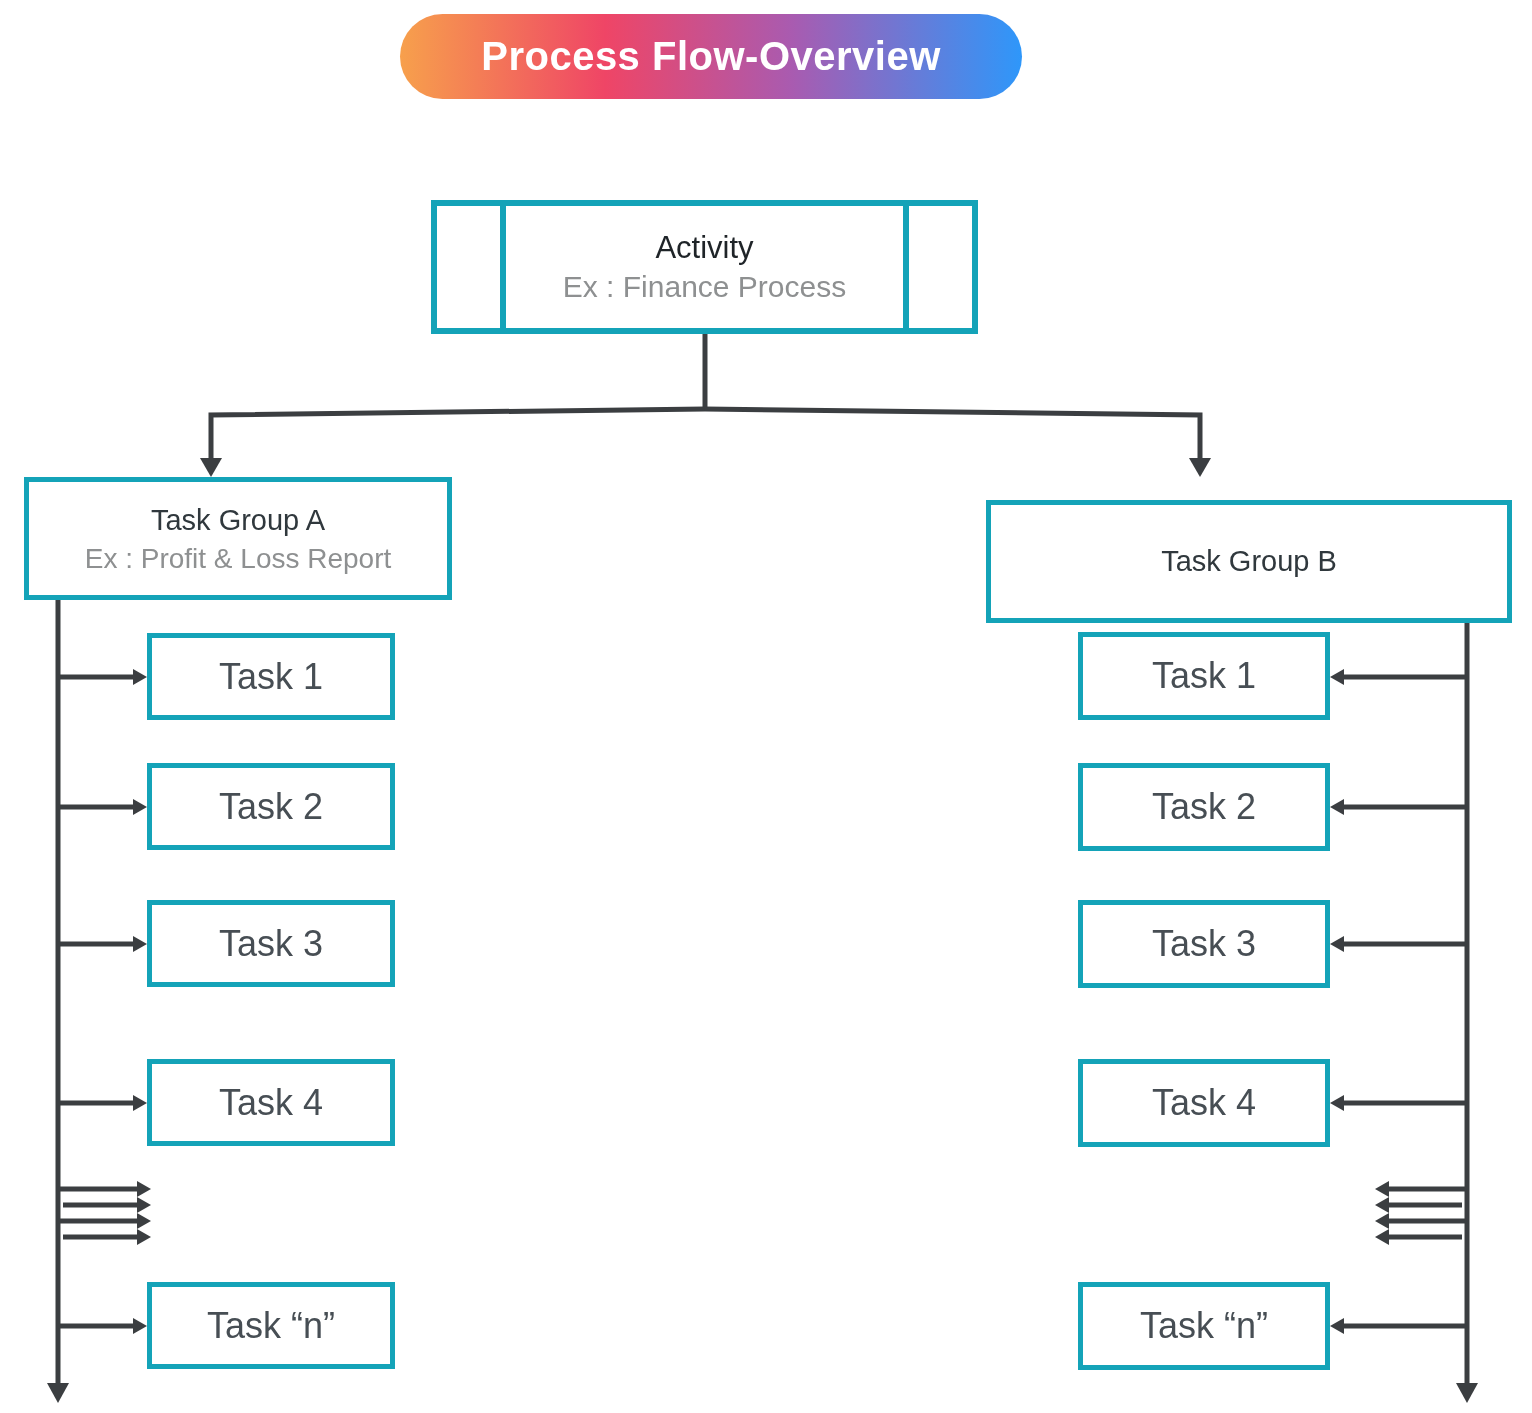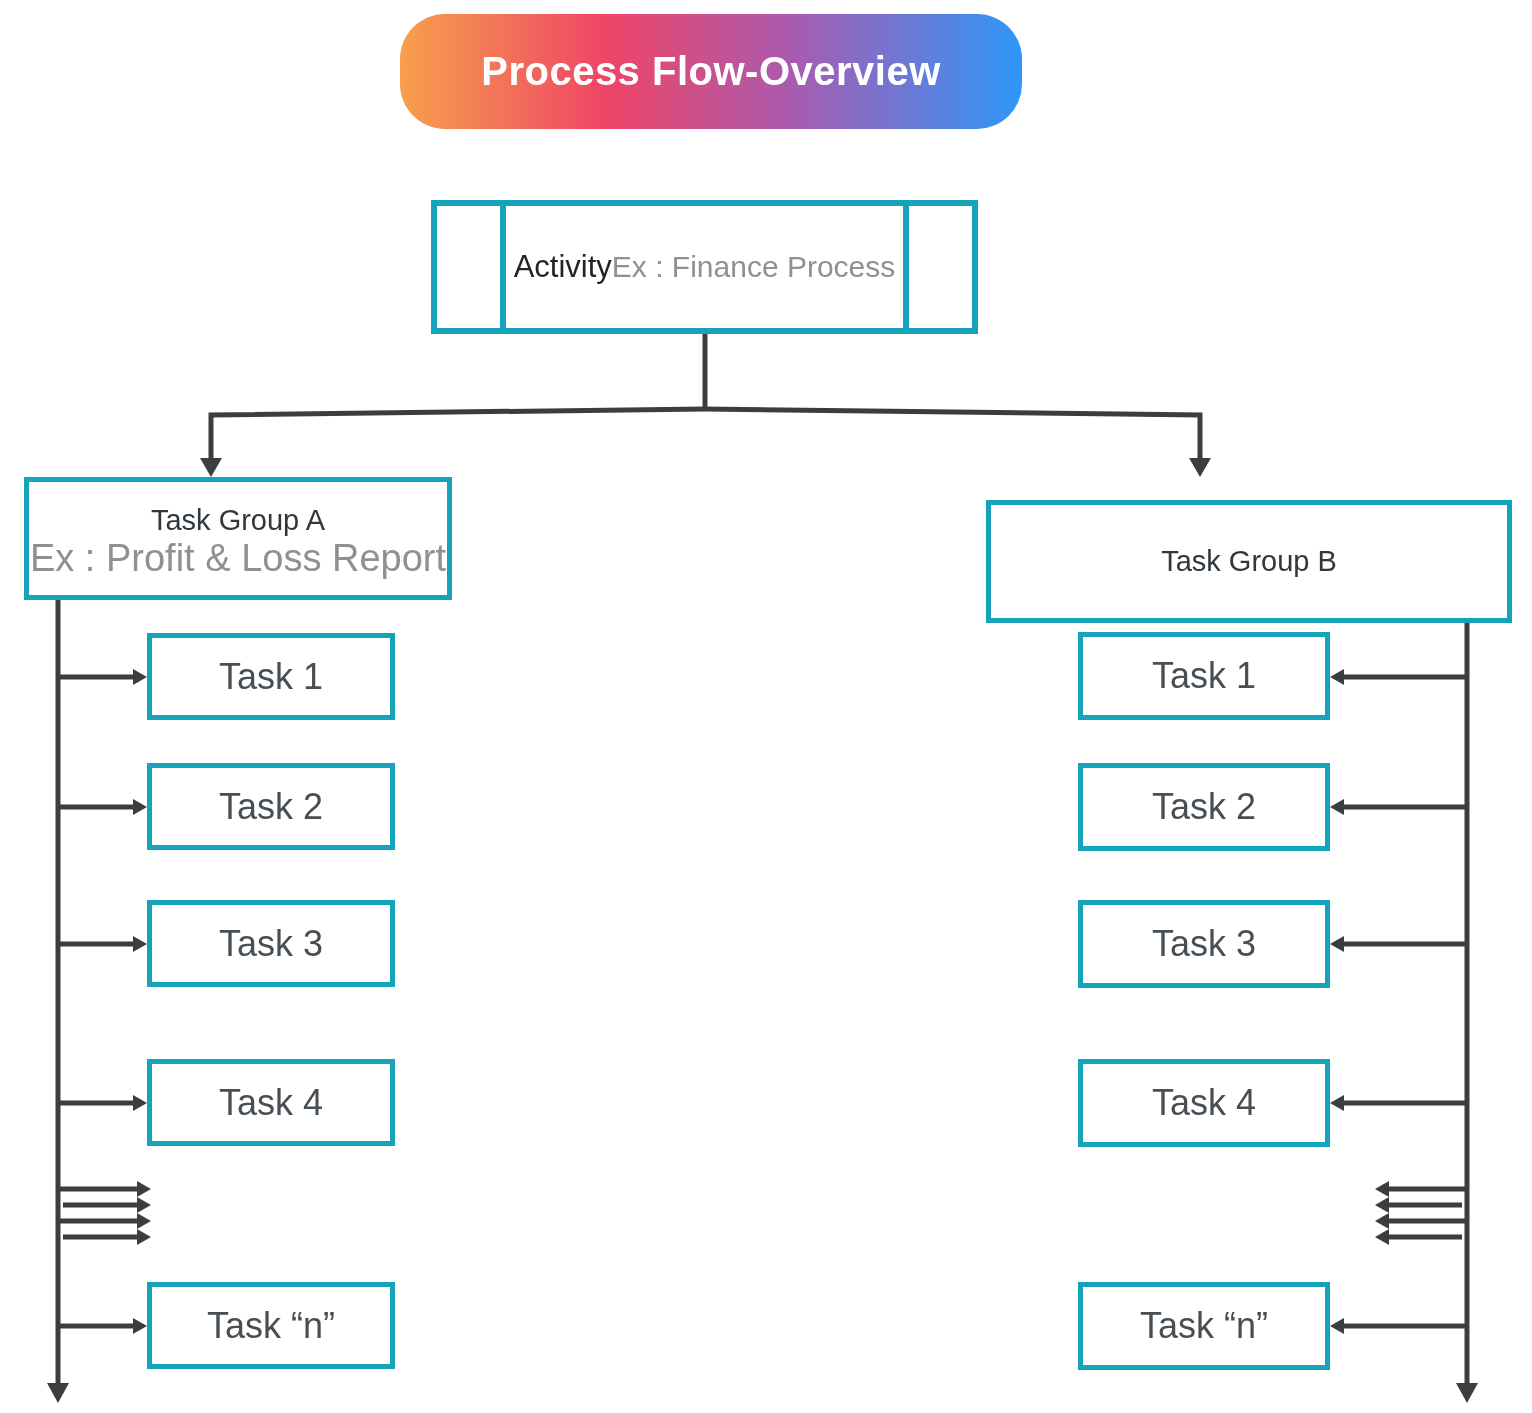--- a/index.html
+++ b/index.html
@@ -15,43 +15,43 @@
     font-family:"Liberation Sans", sans-serif;}
   .stage{position:relative;width:1532px;height:1413px;background:#fff;}
 
   
   .connector-layer{position:absolute;left:0;top:0;width:1532px;height:1413px;
     pointer-events:none;}
   .c-line{stroke:var(--connector);stroke-width:5;fill:none;}
   .c-head{fill:var(--connector);stroke:none;}
 
   
-  .title-banner{position:absolute;left:400px;top:14px;width:622px;height:115px;
+  .title-banner{position:absolute;left:400px;top:14px;width:622px;height:85px;
     border-radius:45px;
     background:linear-gradient(90deg,var(--g0) 0%,var(--g1) 33%,var(--g2) 63%,var(--g3) 100%);
     display:flex;align-items:center;justify-content:center;}
   .title-banner span{color:#fff;font-size:40px;font-weight:700;letter-spacing:.5px;}
 
   
   .activity-box{position:absolute;left:431px;top:200px;width:547px;height:134px;
     background:#fff;border:6px solid var(--box-border);
-    display:flex;flex-direction:row;align-items:center;justify-content:center;}
+    display:flex;flex-direction:column;align-items:center;justify-content:center;}
   .pp-bar{position:absolute;top:0;bottom:0;width:6px;background:var(--box-border);}
   .pp-bar.left{left:63px;} .pp-bar.right{right:63px;}
   .activity-label{font-size:31px;color:#1F2428;font-weight:500;line-height:40px;}
   .activity-example{font-size:30px;color:var(--example-text);line-height:38px;}
 
   
   .group-box{position:absolute;top:477px;height:123px;background:#fff;
     border:5px solid var(--box-border);
     display:flex;flex-direction:column;align-items:center;justify-content:center;}
   .group-box.a{left:24px;width:428px;}
   .group-box.b{left:986px;width:526px;margin-top:23px;}
   .group-label{font-size:29px;color:var(--heading-text);font-weight:500;line-height:39px;}
-  .group-example{font-size:38px;color:var(--example-text);line-height:37px;}
+  .group-example{font-size:28px;color:var(--example-text);line-height:37px;}
 
   
   .task-box{position:absolute;background:#fff;border:5px solid var(--box-border);
     display:flex;align-items:center;justify-content:center;}
   .task-box span{font-size:36px;color:var(--task-text);}
   .task-box.colA{left:147px;width:248px;height:87px;}
   .task-box.colB{left:1078px;width:252px;height:88px;}
   .a1{top:633px;} .a2{top:763px;} .a3{top:900px;} .a4{top:1059px;} .a5{top:1282px;}
   .b1{top:632px;} .b2{top:763px;} .b3{top:900px;} .b4{top:1059px;} .b5{top:1282px;}
 </style>

